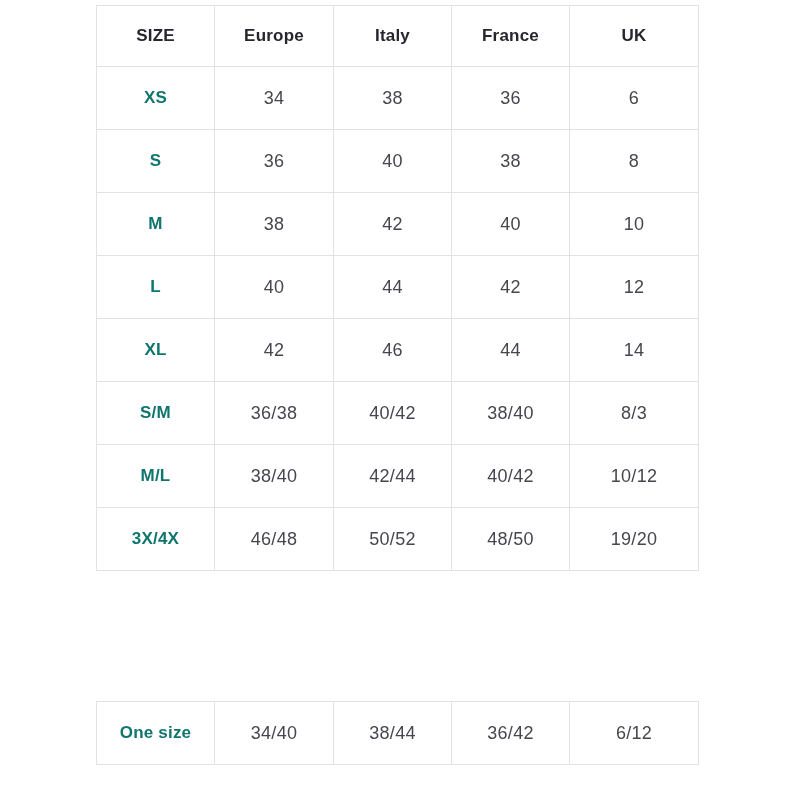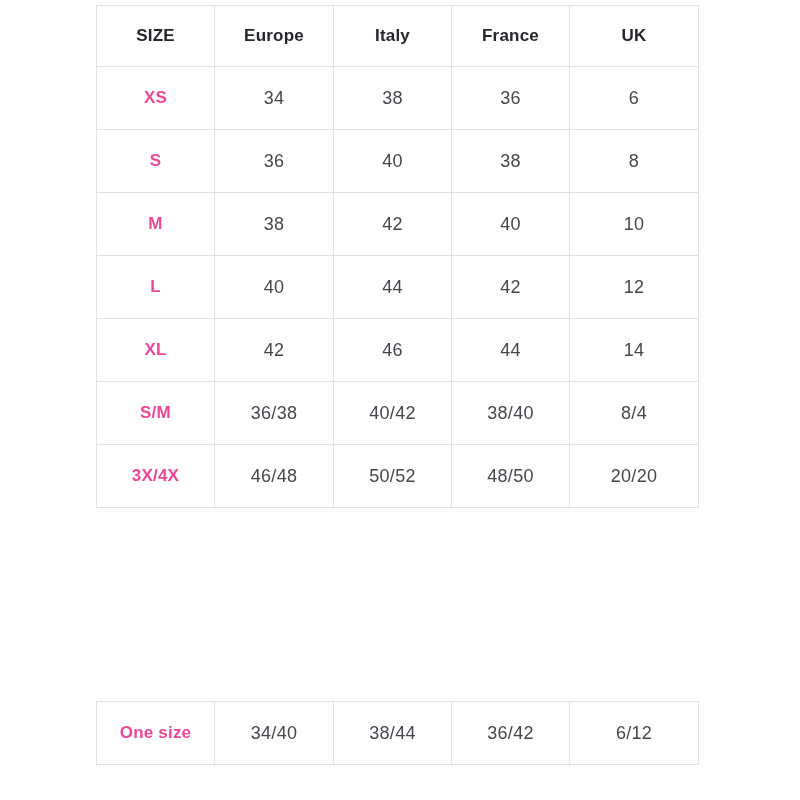--- a/index.html
+++ b/index.html
@@ -37,21 +37,21 @@
     height: 60px;
     font-size: 17px;
     font-weight: 700;
     color: #26262e;
     letter-spacing: 0.2px;
   }
   td.size-label {
     height: 62px;
     font-size: 17px;
     font-weight: 700;
-    color: #ec4899;
+    color: #0f766e;
     letter-spacing: 0.2px;
   }
   td.size-value {
     height: 62px;
     font-size: 18px;
     font-weight: 400;
     color: #46464e;
     letter-spacing: 0.3px;
     margin-left: 21px;
   }
@@ -112,28 +112,35 @@
         <td class="size-value">42</td>
         <td class="size-value">46</td>
         <td class="size-value">44</td>
         <td class="size-value">14</td>
       </tr>
       <tr>
         <td class="size-label">S/M</td>
         <td class="size-value">36/38</td>
         <td class="size-value">40/42</td>
         <td class="size-value">38/40</td>
-        <td class="size-value">8/4</td>
+        <td class="size-value">8/3</td>
+      </tr>
+      <tr>
+        <td class="size-label">M/L</td>
+        <td class="size-value">38/40</td>
+        <td class="size-value">42/44</td>
+        <td class="size-value">40/42</td>
+        <td class="size-value">10/12</td>
       </tr>
       <tr>
         <td class="size-label">3X/4X</td>
         <td class="size-value">46/48</td>
         <td class="size-value">50/52</td>
         <td class="size-value">48/50</td>
-        <td class="size-value">20/20</td>
+        <td class="size-value">19/20</td>
       </tr>
     </tbody>
   </table>
 
   <table class="size-table" id="special-table">
     <colgroup>
       <col style="width:118px">
         <col style="width:119px">
         <col style="width:118px">
         <col style="width:118px">

